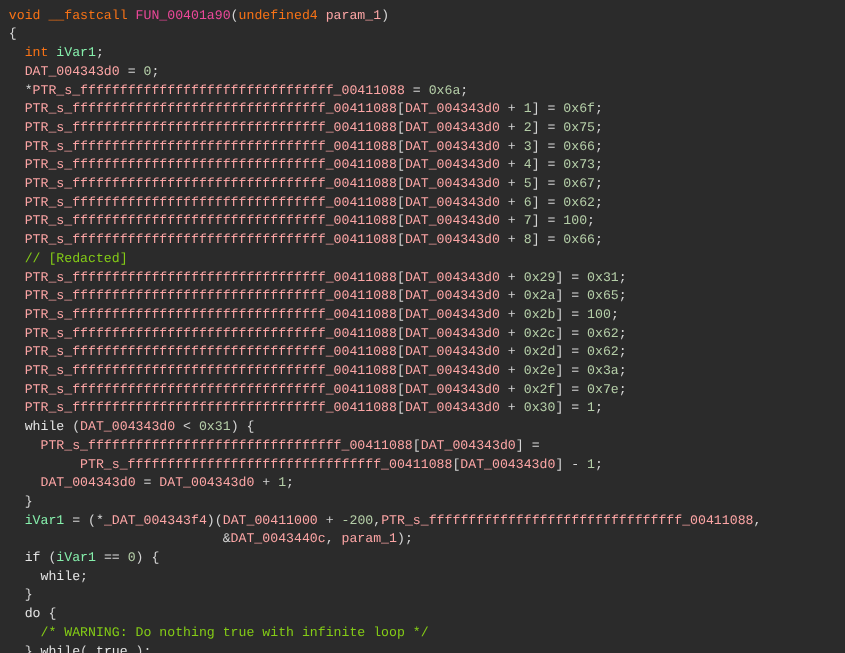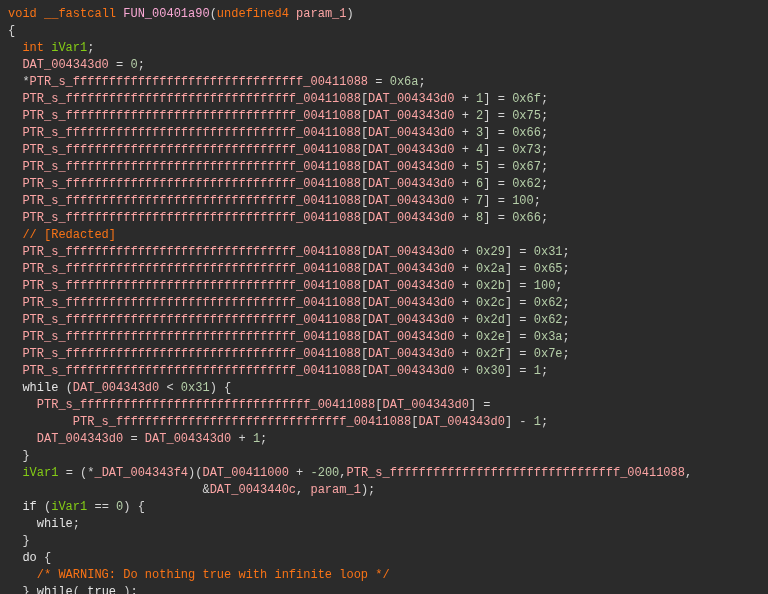--- a/index.html
+++ b/index.html
@@ -1,24 +1,24 @@
 <!DOCTYPE html>
 <html><head>
 <meta charset="utf-8">
 <style>
   html,body{margin:0;padding:0;background:#2b2b2b;width:768px;height:594px;overflow:hidden}
   pre{margin:0;padding:6px 8px;font-family:Consolas,'Courier New',monospace;font-size:12px;line-height:17px;color:#a9b7c6;white-space:pre}
   .kw{color:#e5e5e5}
   .ty{color:#f97316}
-  .fn{color:#f9a8d4}
+  .fn{color:#ec4899}
   .nm{color:#b5cea8}
   .id{color:#fca5a5}
-  .cm{color:#f97316}
+  .cm{color:#84cc16}
   .br{color:#d4d4d4}
-  .tx{color:#84cc16}
+  .tx{color:#86efac}
 </style>
 </head>
 <body>
 
 <pre><span class="ty">void</span> <span class="ty">__fastcall</span> <span class="fn">FUN_00401a90</span><span class="br">(</span><span class="ty">undefined4</span> <span class="id">param_1</span><span class="br">)</span>
 <span class="br">{</span>
   <span class="ty">int</span> <span class="tx">iVar1</span><span class="br">;</span>
   <span class="id">DAT_004343d0</span> <span class="br">=</span> <span class="nm">0</span><span class="br">;</span>
   <span class="br">*</span><span class="id">PTR_s_ffffffffffffffffffffffffffffffff_00411088</span> <span class="br">=</span> <span class="nm">0x6a</span><span class="br">;</span>
   <span class="id">PTR_s_ffffffffffffffffffffffffffffffff_00411088</span><span class="br">[</span><span class="id">DAT_004343d0</span> <span class="br">+</span> <span class="nm">1</span><span class="br">] =</span> <span class="nm">0x6f</span><span class="br">;</span>

